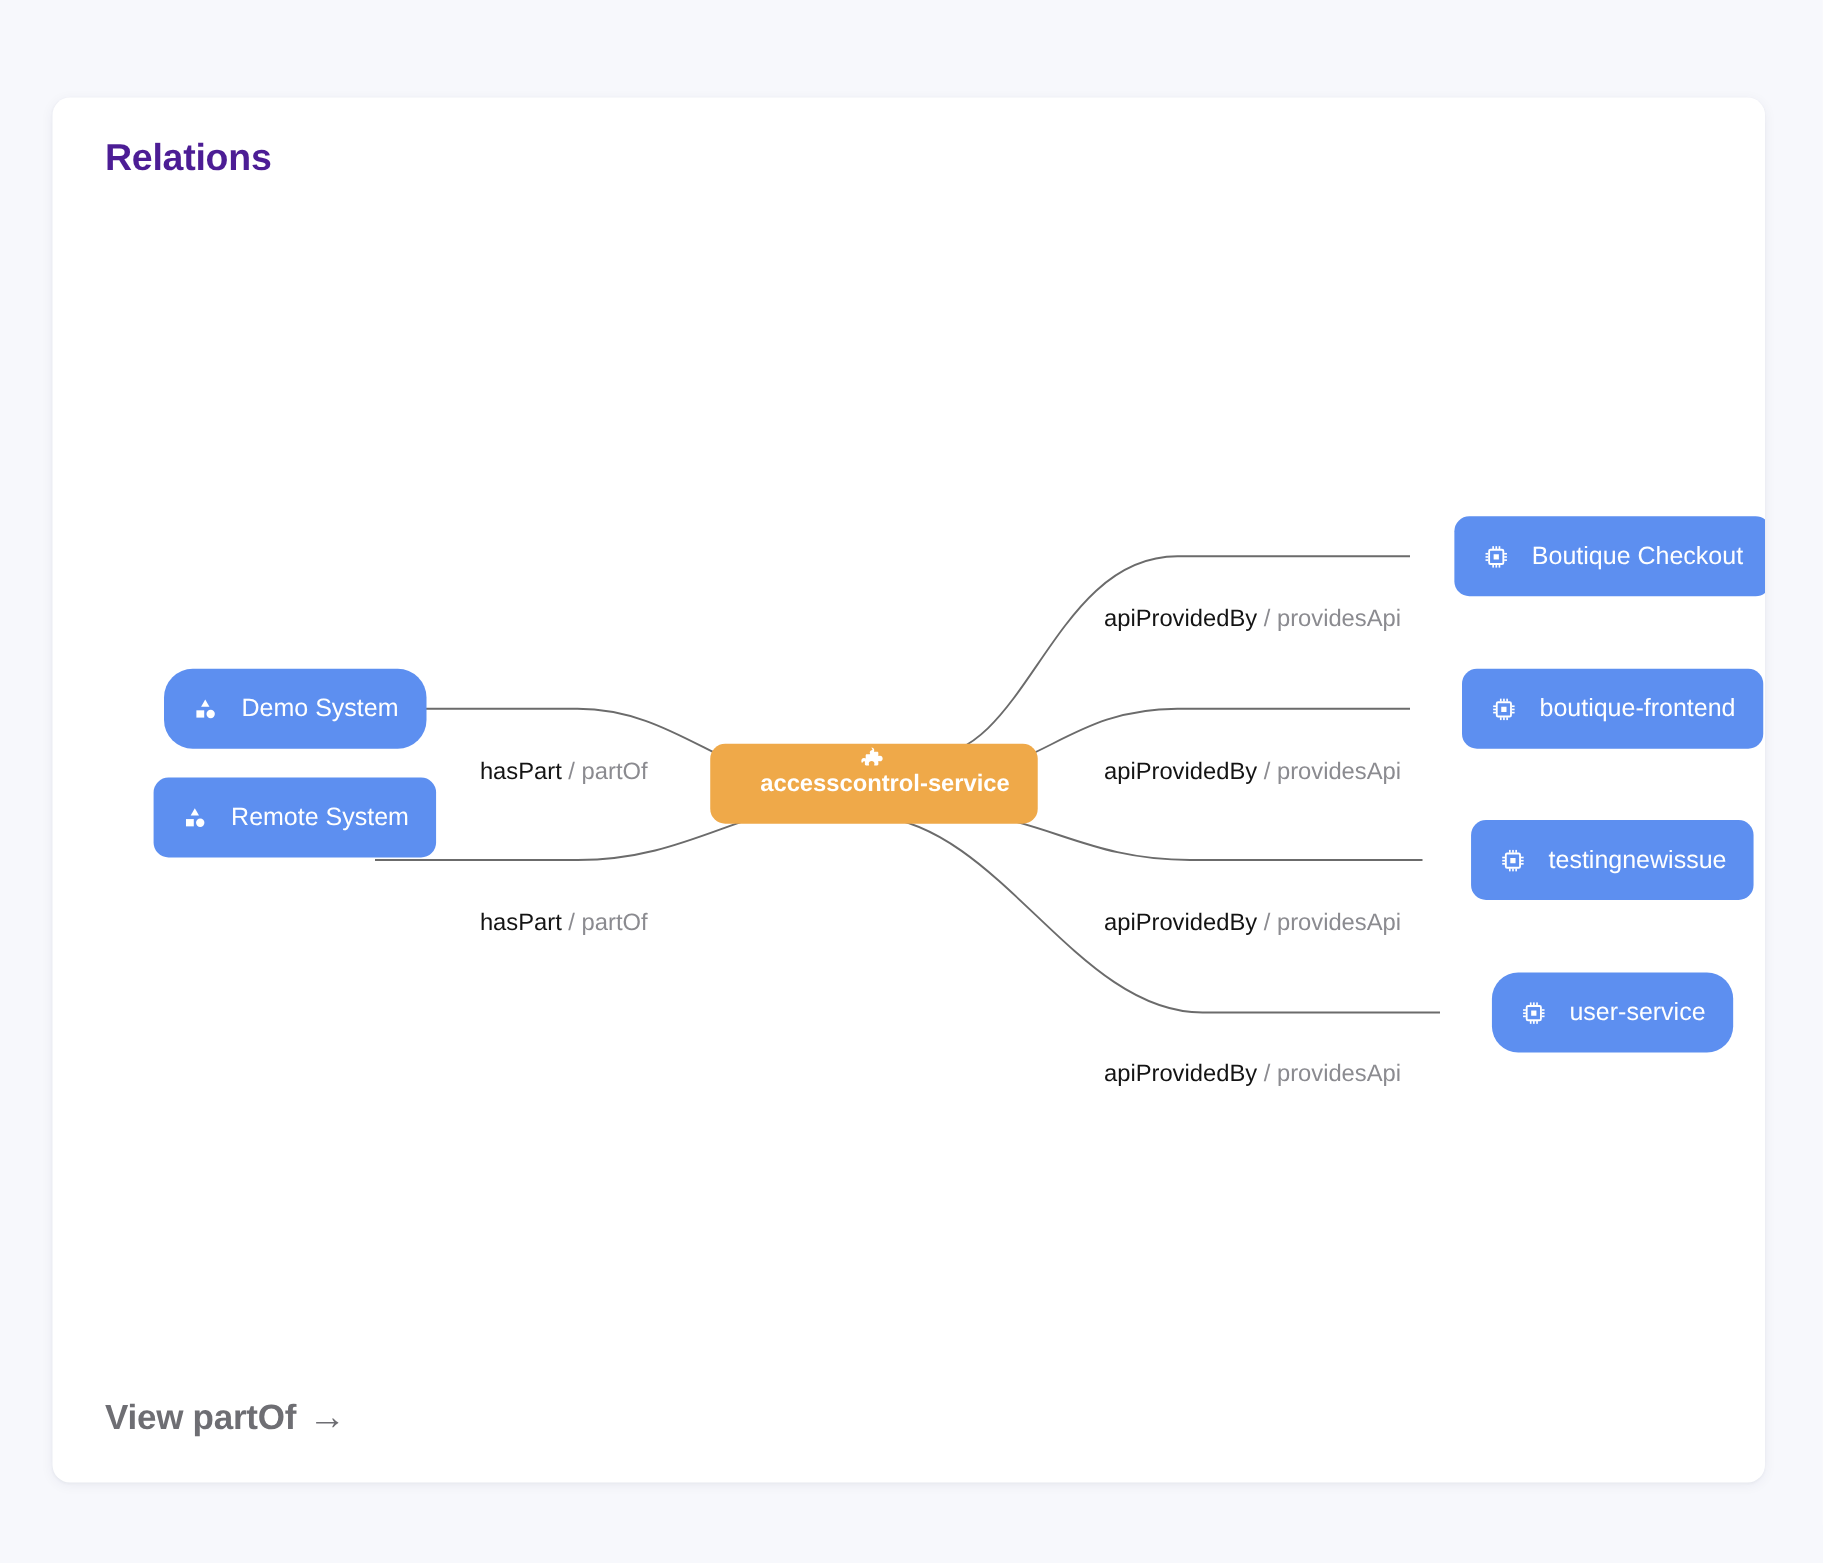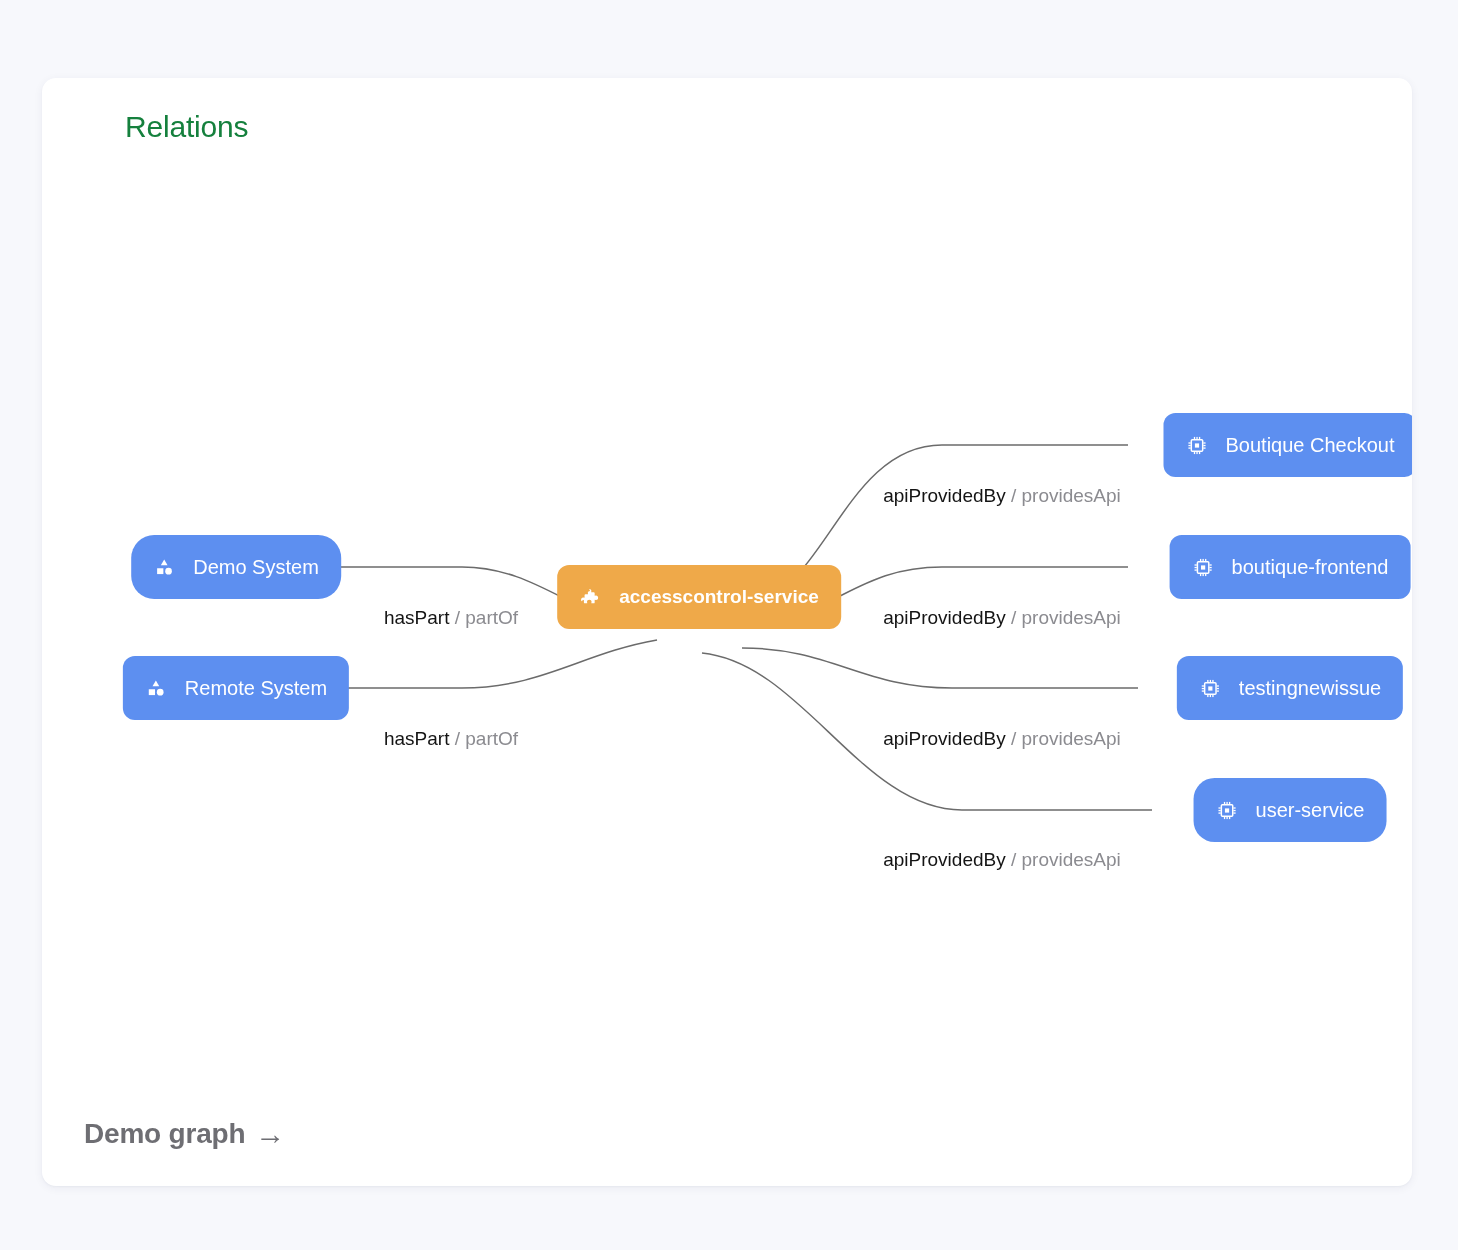--- a/index.html
+++ b/index.html
@@ -27,24 +27,23 @@
     background: #ffffff;
     border-radius: 14px;
     box-shadow: 0 2px 10px rgba(30, 40, 80, 0.06), 0 1px 2px rgba(30,40,80,0.04);
     overflow: hidden;
   }
   .card-title {
     position: absolute;
     left: 42px;
     top: 32px;
     font-size: 30px;
-    font-weight: normal;
-    color: #15803d;
+    font-weight: bold;
+    color: #4c1d95;
     letter-spacing: -0.2px;
-    margin-left: 41px;
   }
   .graph-layer {
     position: absolute;
     left: 0;
     top: 0;
     width: 1370px;
     height: 1108px;
   }
   .edges-svg {
     position: absolute;
@@ -193,32 +192,32 @@
         <span class="node-icon">
           <svg width="20" height="20" viewBox="0 0 24 24" aria-hidden="true">
             <polygon points="12,3 16,10 8,10" fill="#ffffff"></polygon>
             <rect x="3.5" y="13.5" width="7.5" height="7" fill="#ffffff"></rect>
             <circle cx="17.2" cy="17" r="4" fill="#ffffff"></circle>
           </svg>
         </span>
         <span class="node-label">Demo System</span>
       </div>
 
-      <div class="node node-blue" style="left:194px; top:610px;">
+      <div class="node node-blue" style="left:194px; top:576px;">
         <span class="node-icon">
           <svg width="20" height="20" viewBox="0 0 24 24" aria-hidden="true">
             <polygon points="12,3 16,10 8,10" fill="#ffffff"></polygon>
             <rect x="3.5" y="13.5" width="7.5" height="7" fill="#ffffff"></rect>
             <circle cx="17.2" cy="17" r="4" fill="#ffffff"></circle>
           </svg>
         </span>
         <span class="node-label">Remote System</span>
       </div>
 
-      <div class="node node-orange" style="left:657px; top:519px;">
+      <div class="node node-orange" style="left:657px; top:549px;flex-direction:column;">
         <span class="node-icon">
           <svg width="21" height="21" viewBox="0 0 24 24" aria-hidden="true">
             <path fill="#ffffff" d="M10.2 2.2c1.5 0 2.6 1.05 2.6 2.3 0 .42-.12.78-.28 1.12-.1.22.05.48.3.48h2.68c.6 0 1.05.46 1.05 1.05v2.6c0 .27.27.42.5.3.34-.17.72-.28 1.15-.28 1.3 0 2.3 1.1 2.3 2.6s-1 2.6-2.3 2.6c-.43 0-.81-.1-1.15-.28-.23-.12-.5.03-.5.3v2.66c0 .6-.45 1.05-1.05 1.05h-2.5c-.28 0-.44-.28-.31-.52.18-.35.31-.74.31-1.2 0-1.25-1.1-2.3-2.6-2.3s-2.6 1.05-2.6 2.3c0 .46.13.85.31 1.2.13.24-.3.52-.31.52h-2.5c-.6 0-1.05-.45-1.05-1.05v-2.5c0-.28-.27-.44-.5-.32-.34.18-.74.3-1.18.3C2 17.13 1 16.03 1 14.53s1-2.6 2.3-2.6c.44 0 .84.12 1.18.3.23.12.5-.4.5-.32v-2.5c0-.6.45-1.05 1.05-1.05h2.67c.25 0 .4-.26.3-.48-.16-.34-.3-.7-.3-1.12 0-1.25 1.1-2.3 2.6-2.3z"></path>
           </svg>
         </span>
         <span class="node-label">accesscontrol-service</span>
       </div>
 
       <div class="node node-blue" style="left:1248px; top:367px;">
         <span class="node-icon">
@@ -312,18 +311,18 @@
               <rect x="19.2" y="14.2" width="2.6" height="1.5"></rect>
             </g>
           </svg>
         </span>
         <span class="node-label">user-service</span>
       </div>
 
     </div>
 
     <div class="view-graph">
-      <span>Demo graph</span>
+      <span>View partOf</span>
       <span class="arrow">→</span>
     </div>
 
   </div>
 </div>
 
 </body></html>

